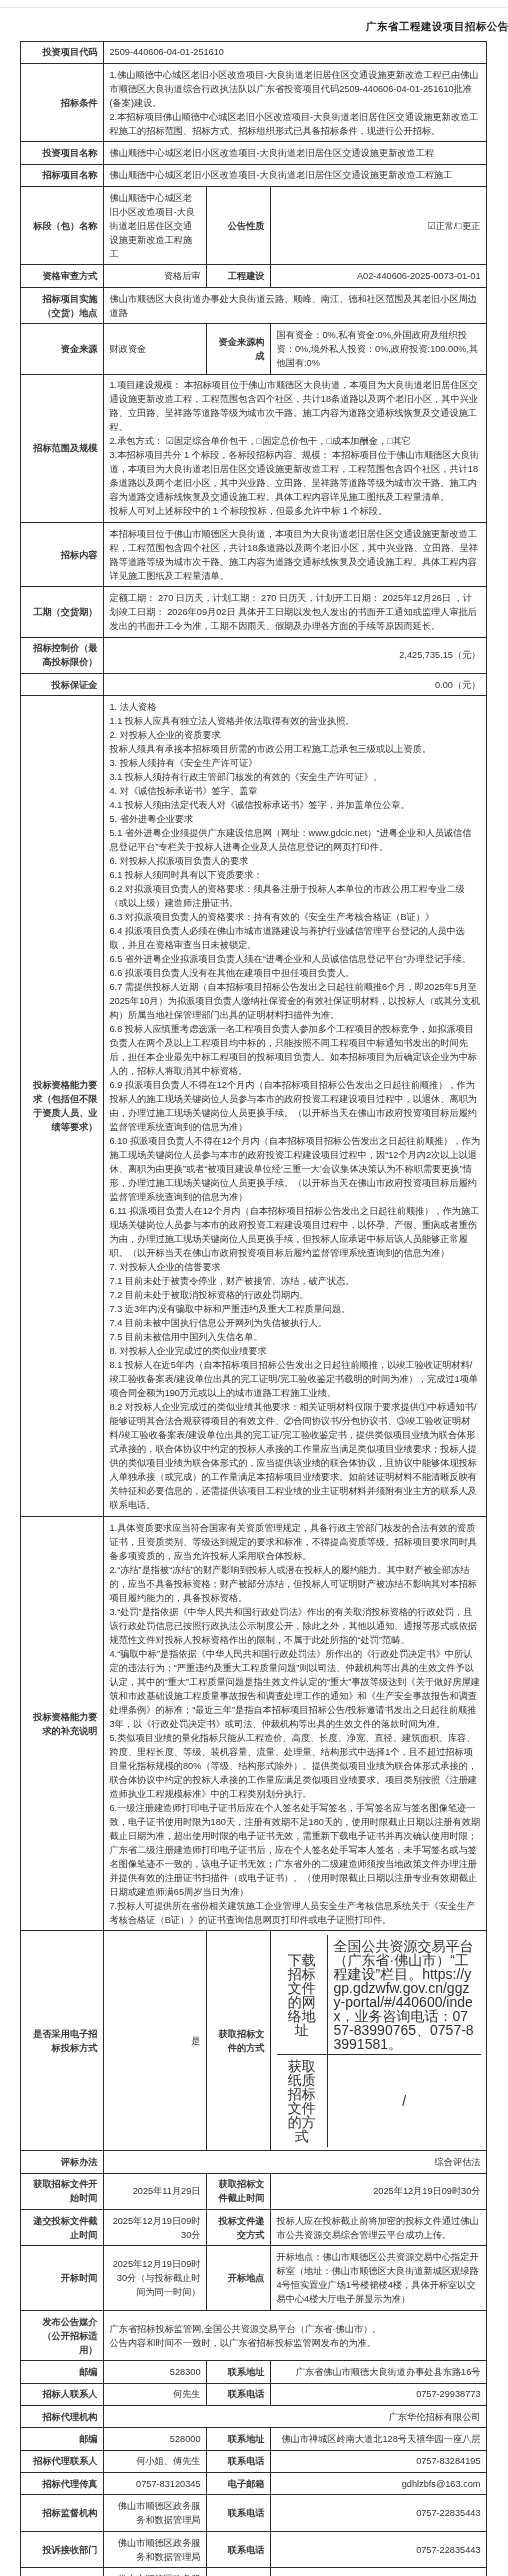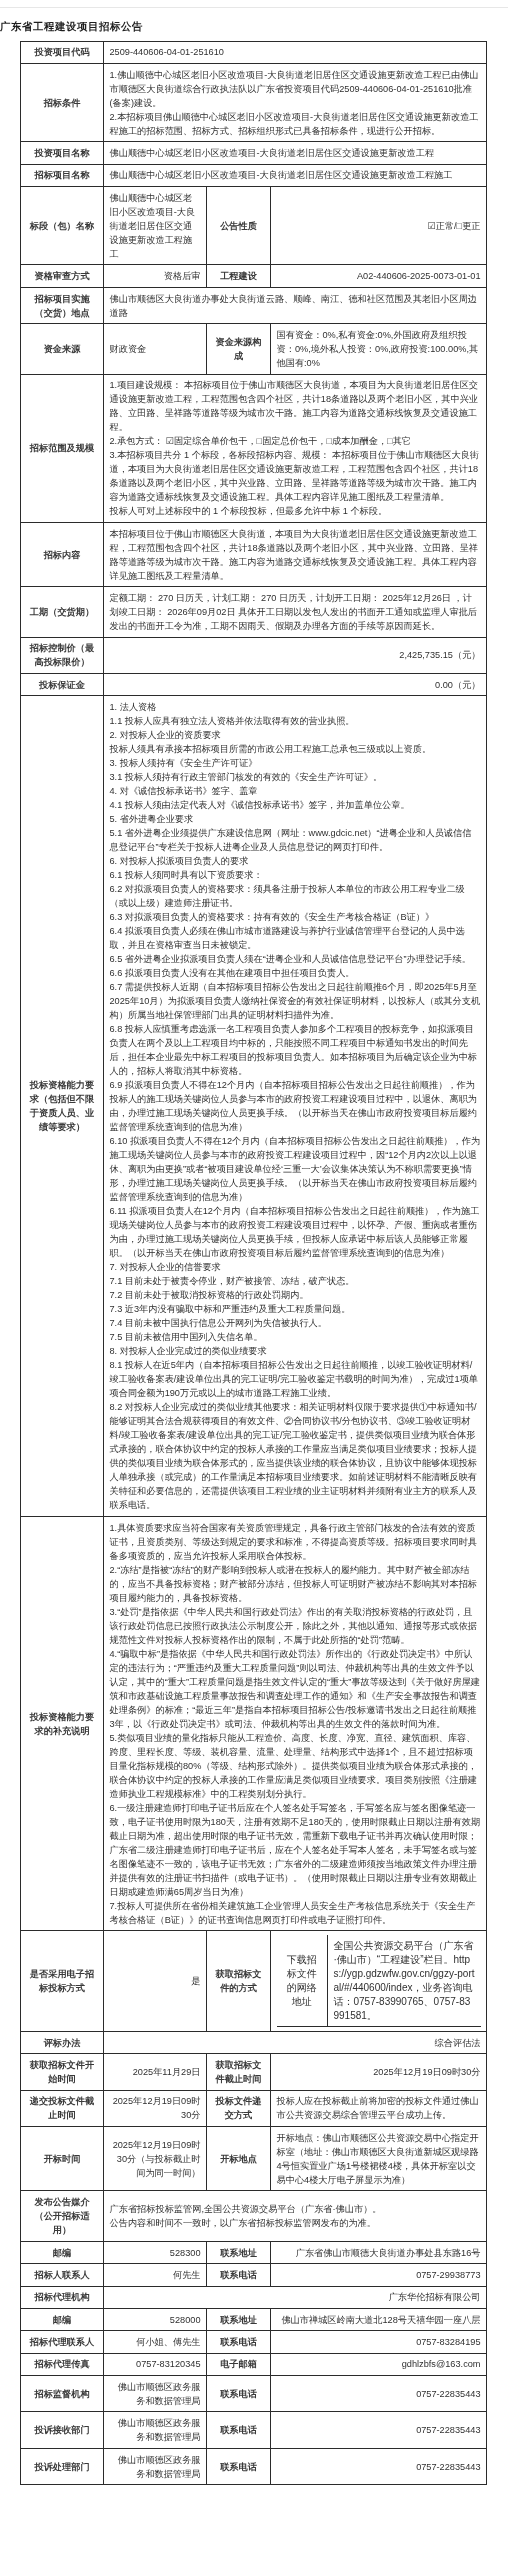--- a/index.html
+++ b/index.html
@@ -1,30 +1,30 @@
 <!DOCTYPE html>
 <html style="font-size:9.8px"><head>
 <meta charset="utf-8">
 <style>
   html,body { margin:0; padding:0; background:#ffffff; }
   body { width:509px; font-family:"Liberation Sans", sans-serif; color:#303030; }
   .top-rule { border-top:0.6px solid #e7e7e7; margin-top:7.3px; }
-  .page-title { text-align:left; font-size:10.4px; font-weight:bold; color:#1f1f1f;
+  .page-title { text-align:right; font-size:10.4px; font-weight:bold; color:#1f1f1f;
                 margin:12.2px 0 6.1px 0; letter-spacing:0.6px; }
   table.main { border-collapse:collapse; table-layout:fixed; width:466px; margin:0 0 18.3px 20px;
                border:1.2px solid #2b2b2b; }
   table.main td { border:0.6px solid #2b2b2b; font-size:9.2px; line-height:14px;
                   padding:3.7px 5.5px; vertical-align:middle; word-break:break-all; }
-  td.lbl { text-align:center; font-weight:bold; color:#3a3a3a; padding:3.7px 3.1px; }
+  td.lbl { text-align:right; font-weight:bold; color:#3a3a3a; padding:3.7px 3.1px; }
   td.val { text-align:left;margin-top:16px; }
   td.ctr { text-align:right; }
   td.pre { white-space:pre-wrap; }
   td.nest { padding:0; vertical-align:top; }
   table.sub { border-collapse:collapse; table-layout:fixed; width:100%; height:100%; }
-  table.sub td { border:0; font-size:10px; line-height:14px; padding:3.7px 5.5px; word-break:break-all; }
+  table.sub td { border:0; font-size:14px; line-height:14px; padding:3.7px 5.5px; word-break:break-all; }
   table.sub tr:first-child td { border-bottom:0.6px solid #2b2b2b; }
   table.sub td:first-child { border-right:0.6px solid #2b2b2b; text-align:center; }
 </style>
 </head>
 <body>
 
 <div class="top-rule"></div>
 
 <div class="page-title">广东省工程建设项目招标公告</div>
 
@@ -167,20 +167,24 @@
       <table class="sub">
         <colgroup>
               <col style="width:51px">
               <col>
             </colgroup>
         <tbody>
               <tr>
           <td>下载招标文件的网络地址</td>
           <td>全国公共资源交易平台（广东省·佛山市）“工程建设”栏目。https://ygp.gdzwfw.gov.cn/ggzy-portal/#/440600/index，业务咨询电话：0757-83990765、0757-83991581。</td>
         </tr>
+        <tr>
+          <td>获取纸质招标文件的方式</td>
+          <td style="text-align:center;">/</td>
+        </tr>
       </tbody>
           </table>
     </td>
   </tr>
 
   <tr>
     <td class="lbl">评标办法</td>
     <td class="ctr" colspan="3">综合评估法</td>
   </tr>
 

